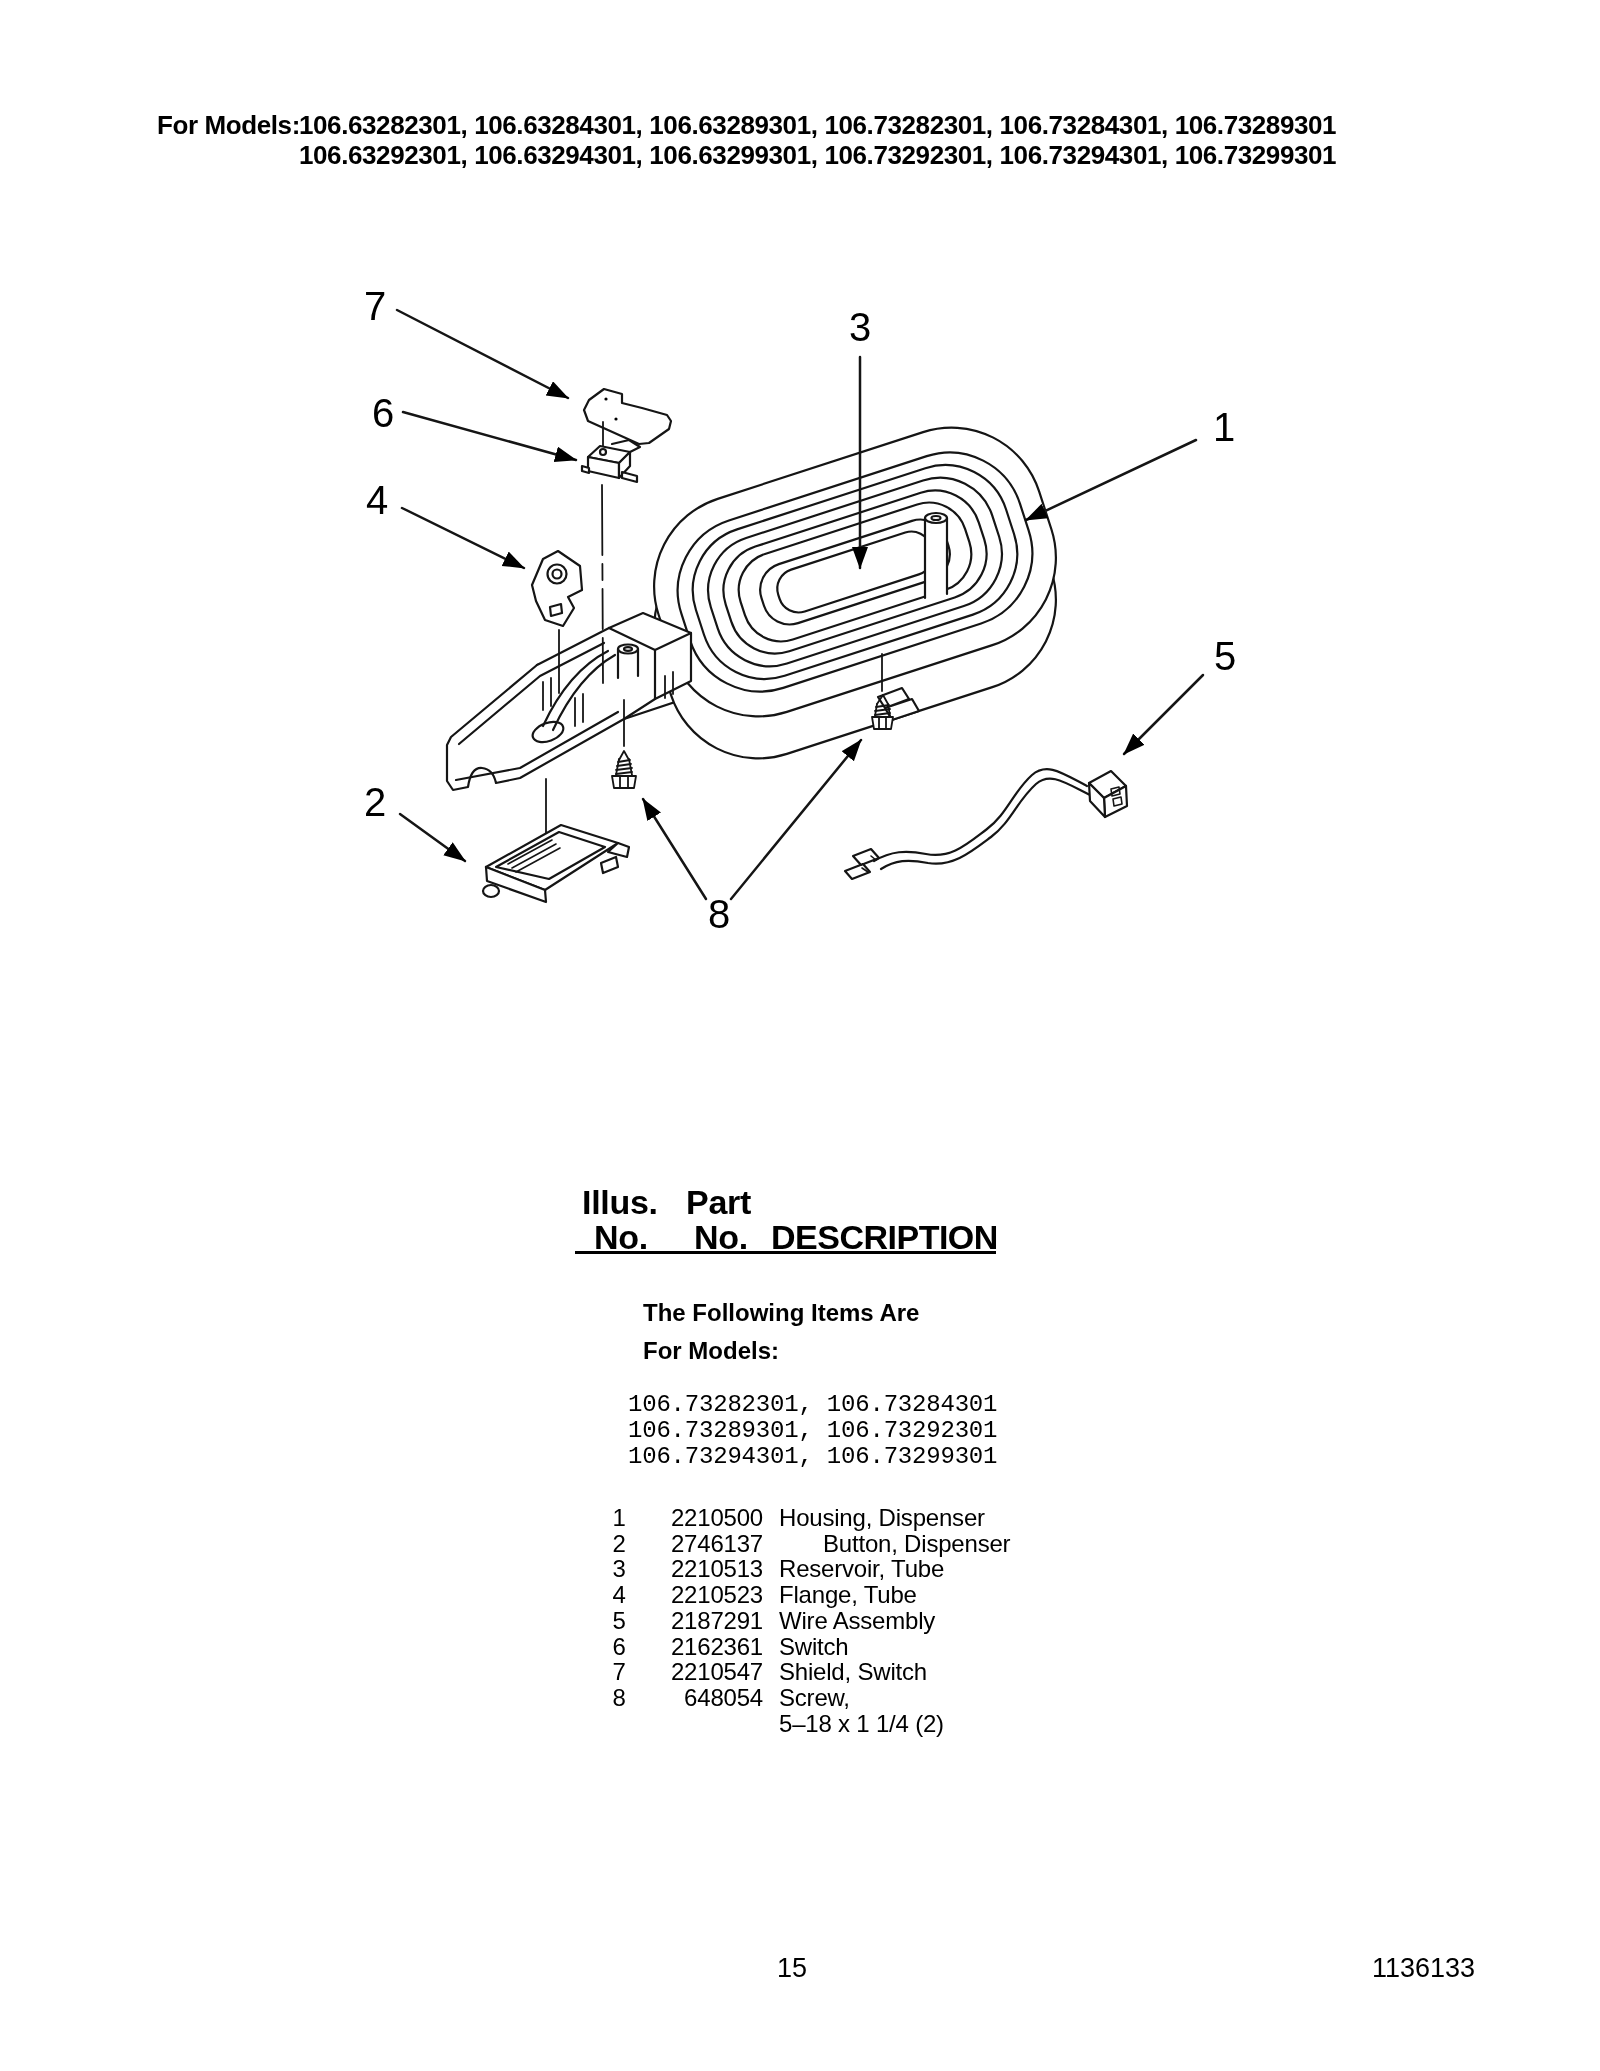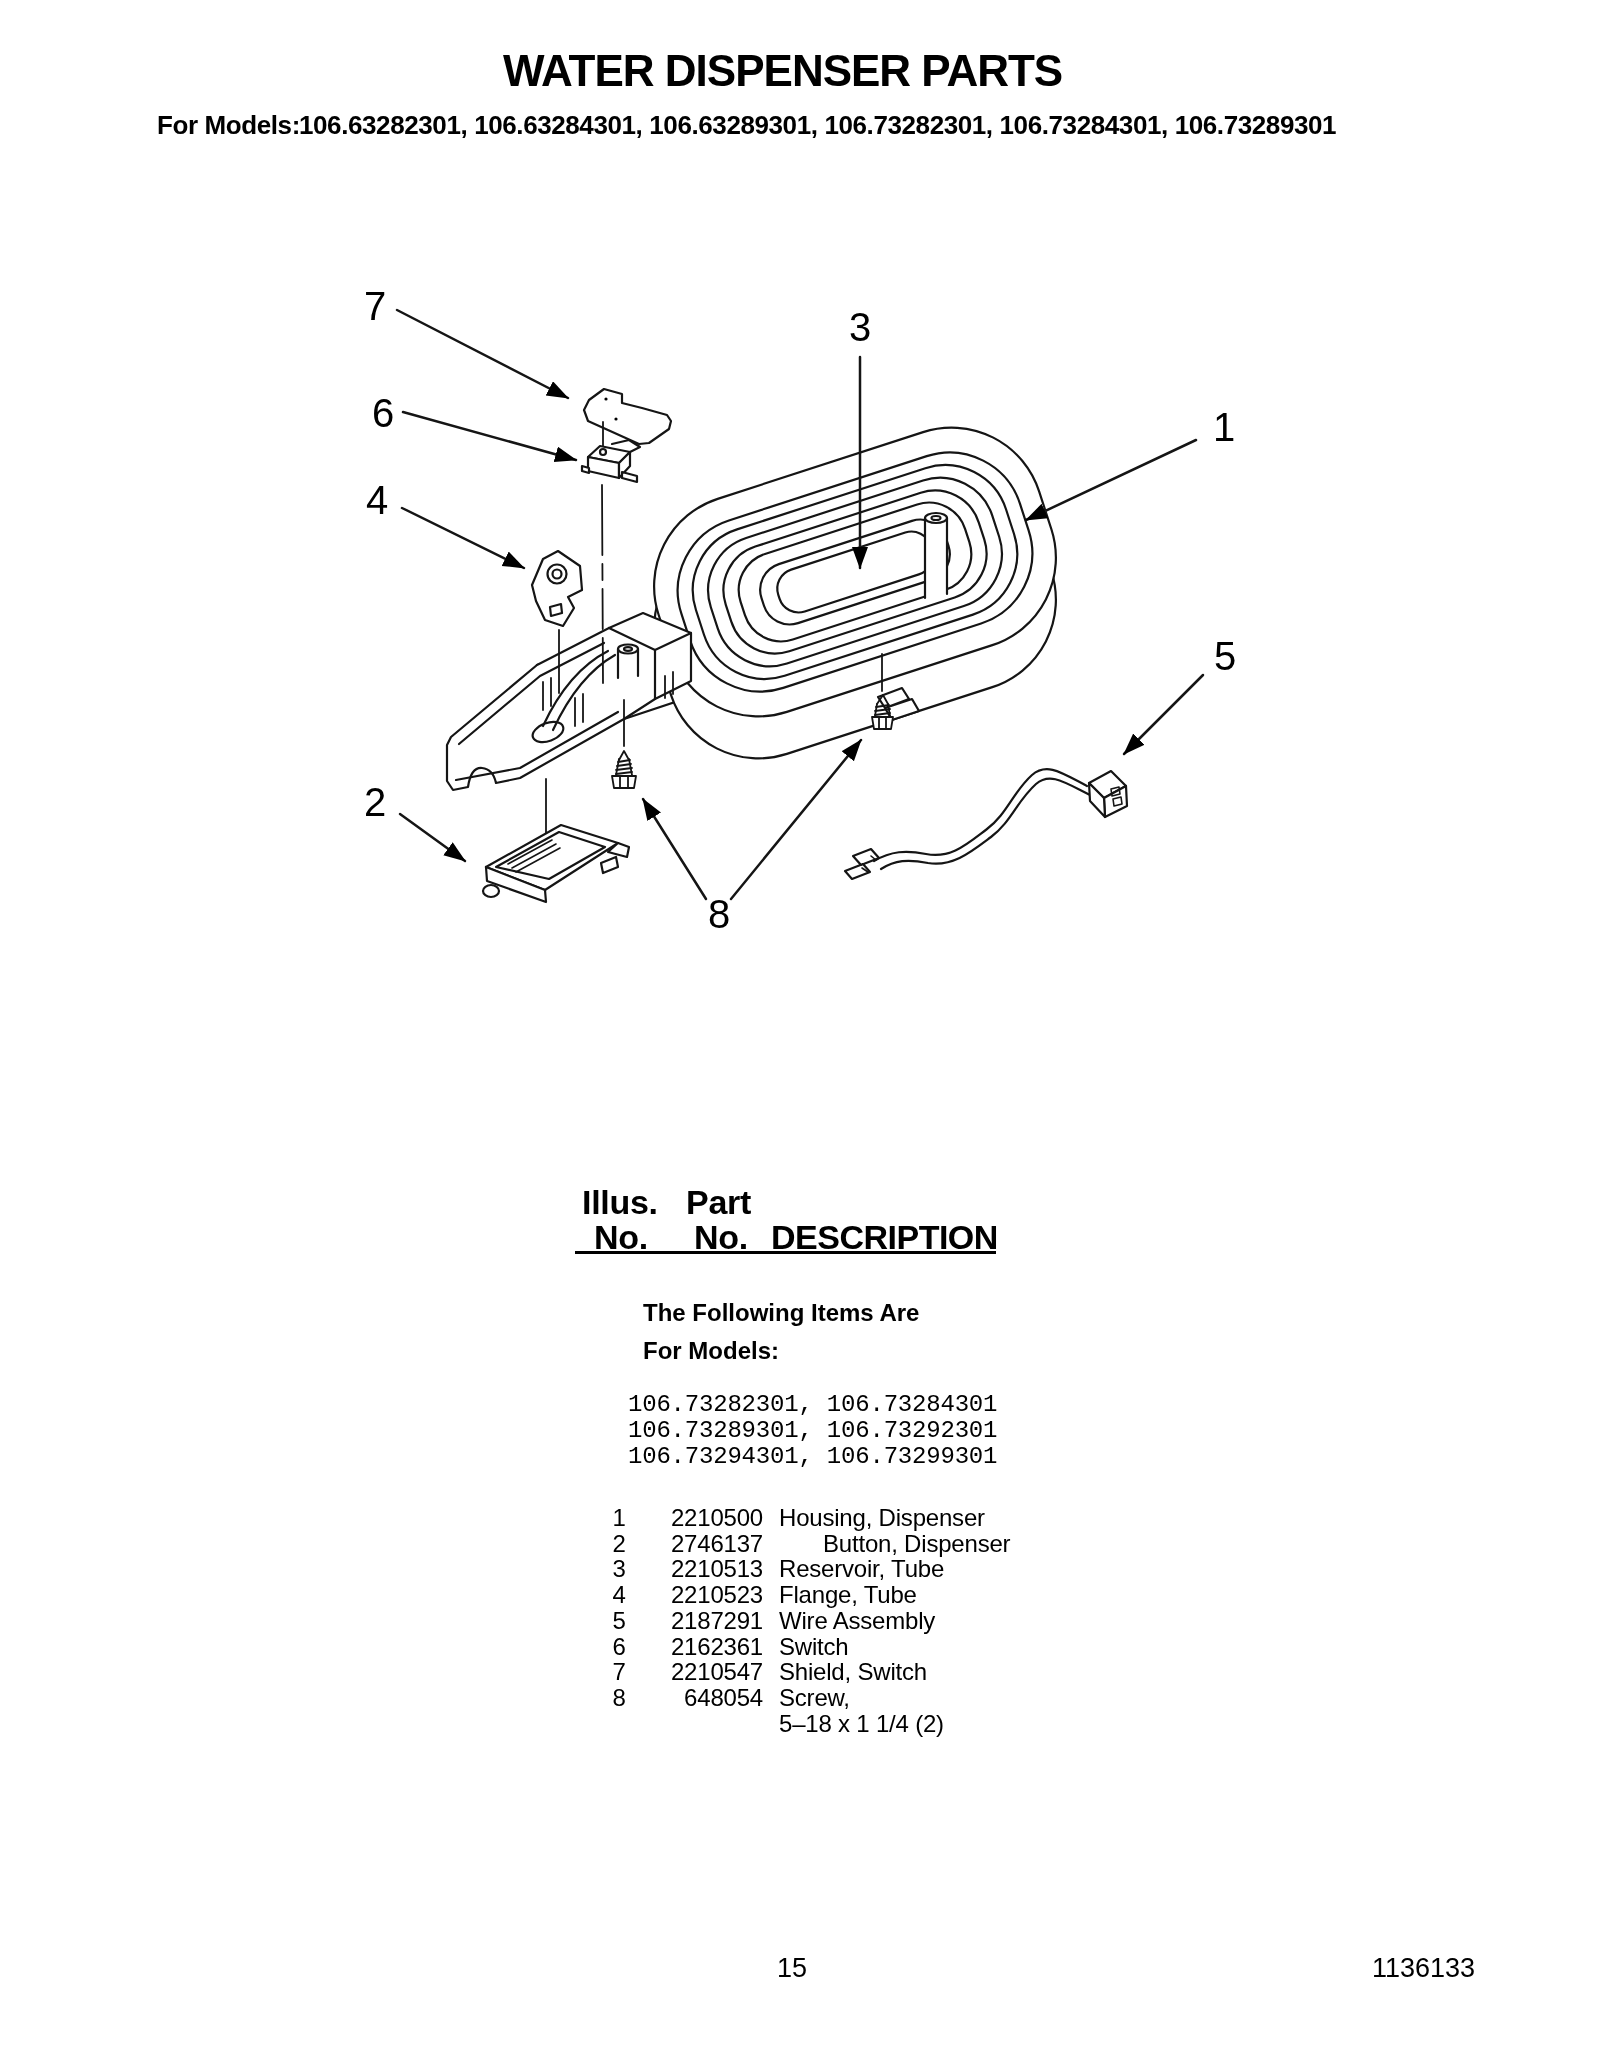--- a/index.html
+++ b/index.html
@@ -18,23 +18,23 @@
   .col-illus{width:18px;text-align:center;}
   .col-part{width:100px;text-align:right;}
   .footer{font-size:27px;}
   svg text.callout{font-family:"Liberation Sans",sans-serif;font-size:40px;fill:#000;text-anchor:middle;}
 </style>
 </head>
 <body>
 
 <div class="page">
 
-  <div class="abs title" style="left:503px;top:46px;">WATER DISPENSER PARTS</div>
   <div class="abs models" style="left:157px;top:111px;">For Models:</div>
   <div class="abs models" style="left:299px;top:111px;">106.63282301, 106.63284301, 106.63289301, 106.73282301, 106.73284301, 106.73289301</div>
+  <div class="abs models" style="left:299px;top:141px;">106.63292301, 106.63294301, 106.63299301, 106.73292301, 106.73294301, 106.73299301</div>
 
   <svg style="position:absolute;left:340px;top:270px;" width="920" height="680" viewBox="340 270 920 680">
     <defs>
       <marker id="ah" orient="auto" markerUnits="userSpaceOnUse" markerWidth="24" markerHeight="18" refX="21" refY="8">
         <path d="M0,0 L22,8 L0,16 Z" fill="#000"></path>
       </marker>
     </defs>
 
     <g stroke="#151515" fill="none" stroke-width="2.2" stroke-linejoin="round" stroke-linecap="round">
 

